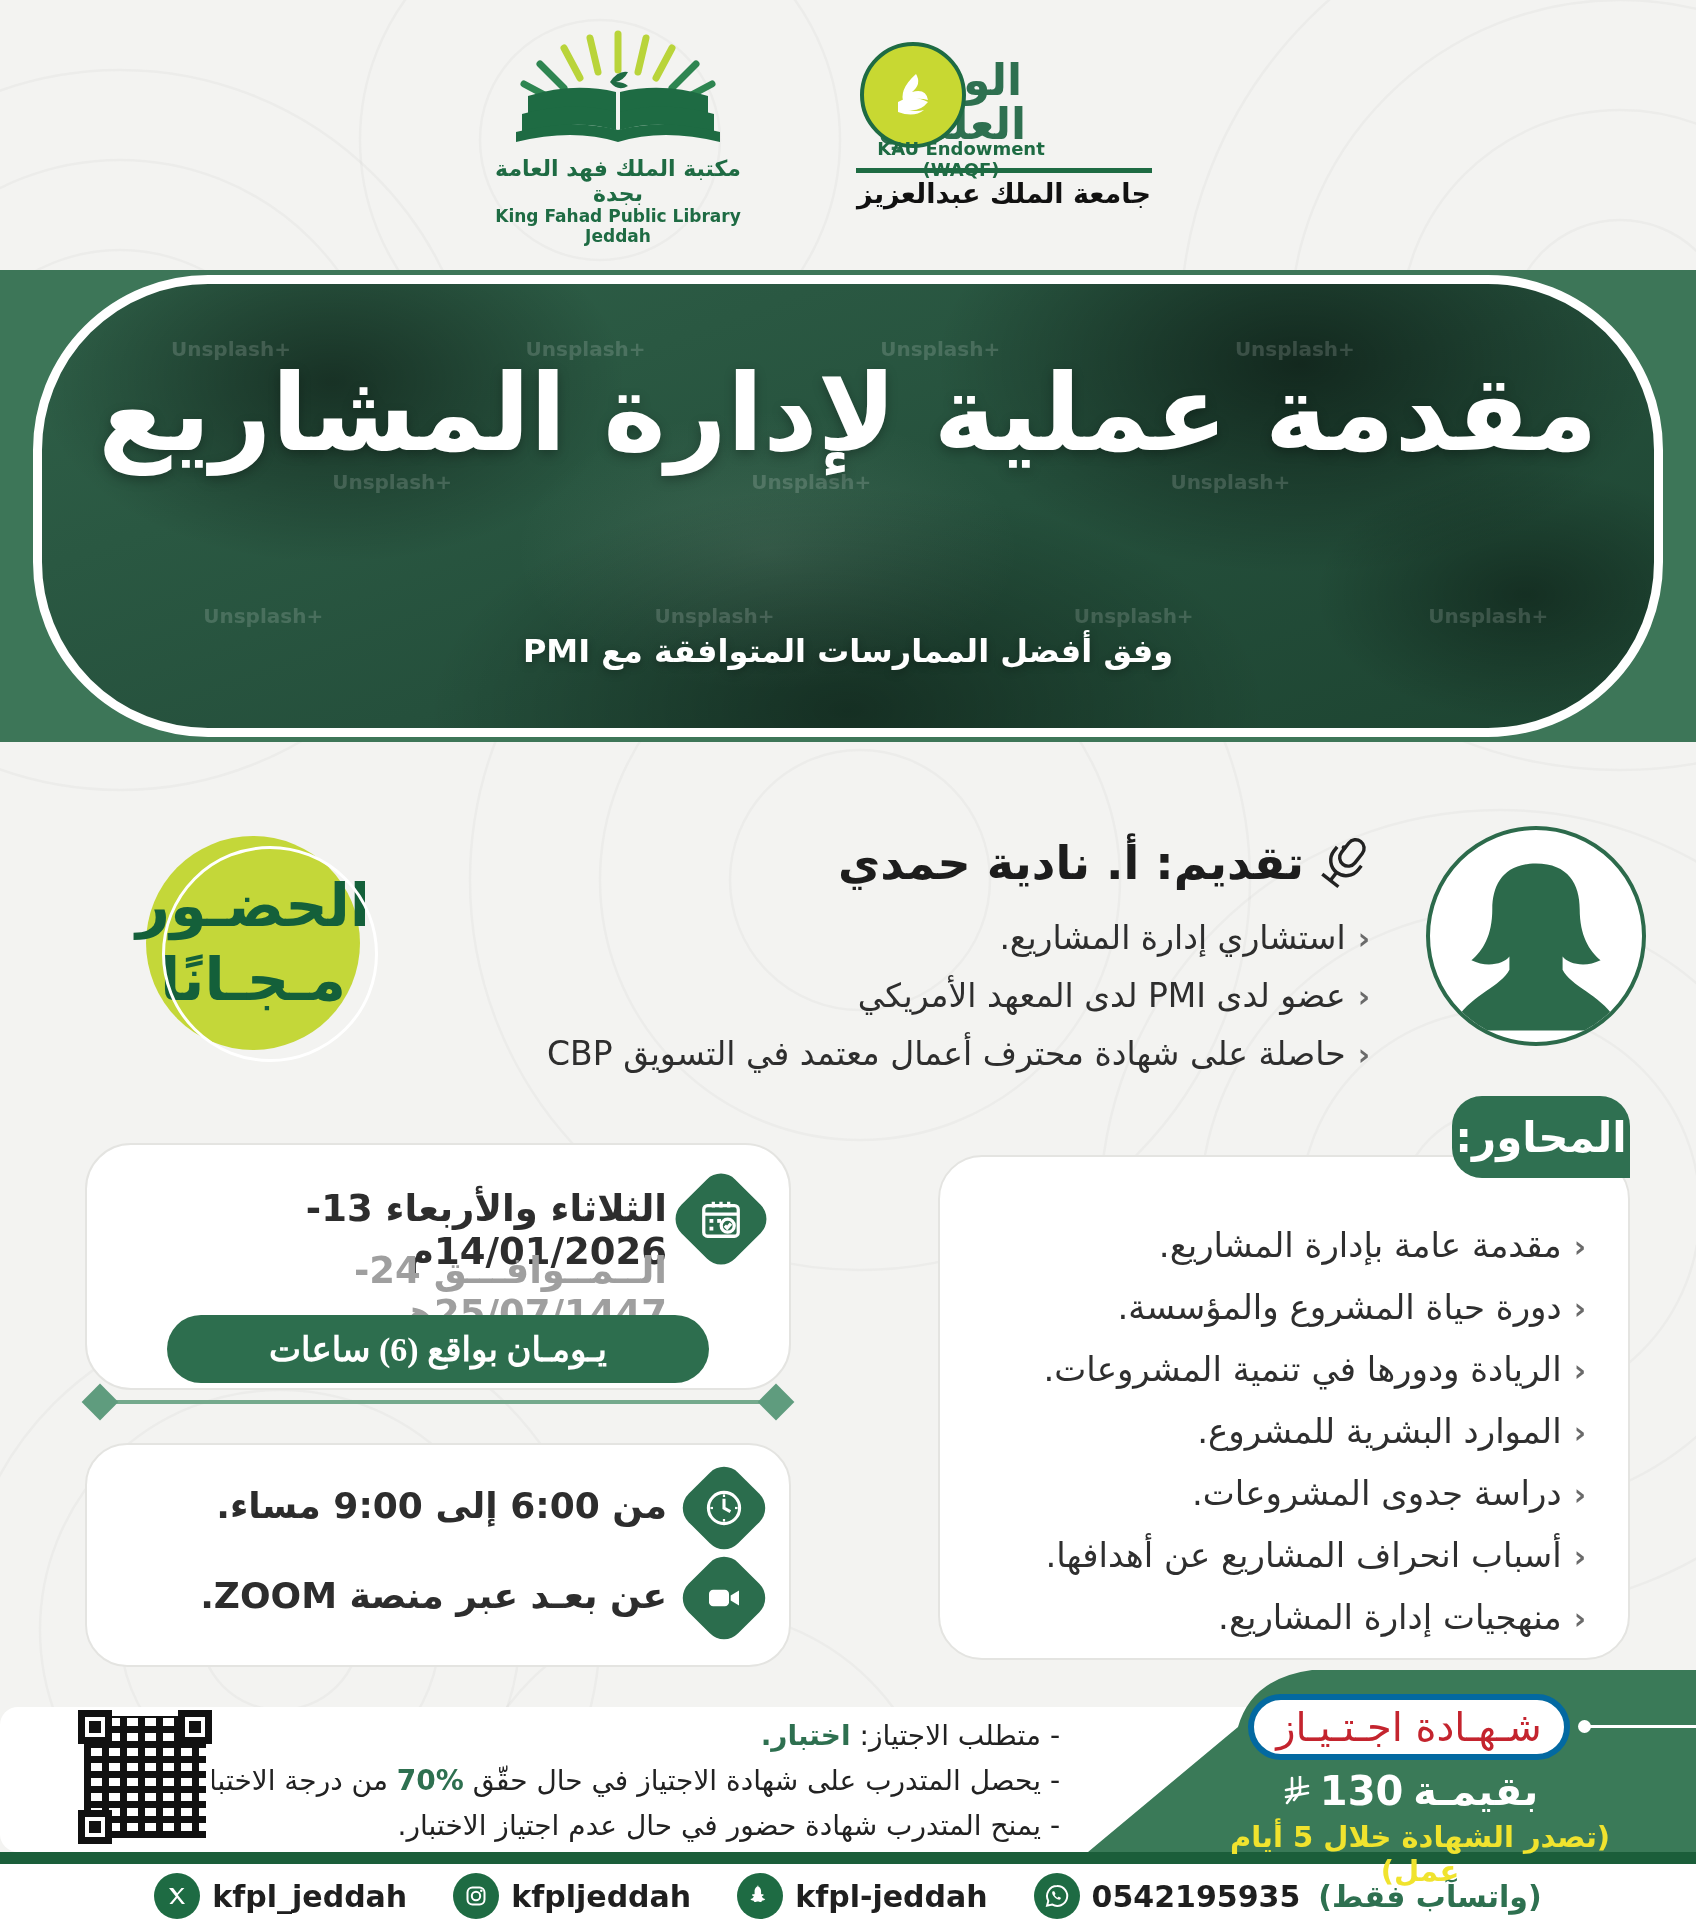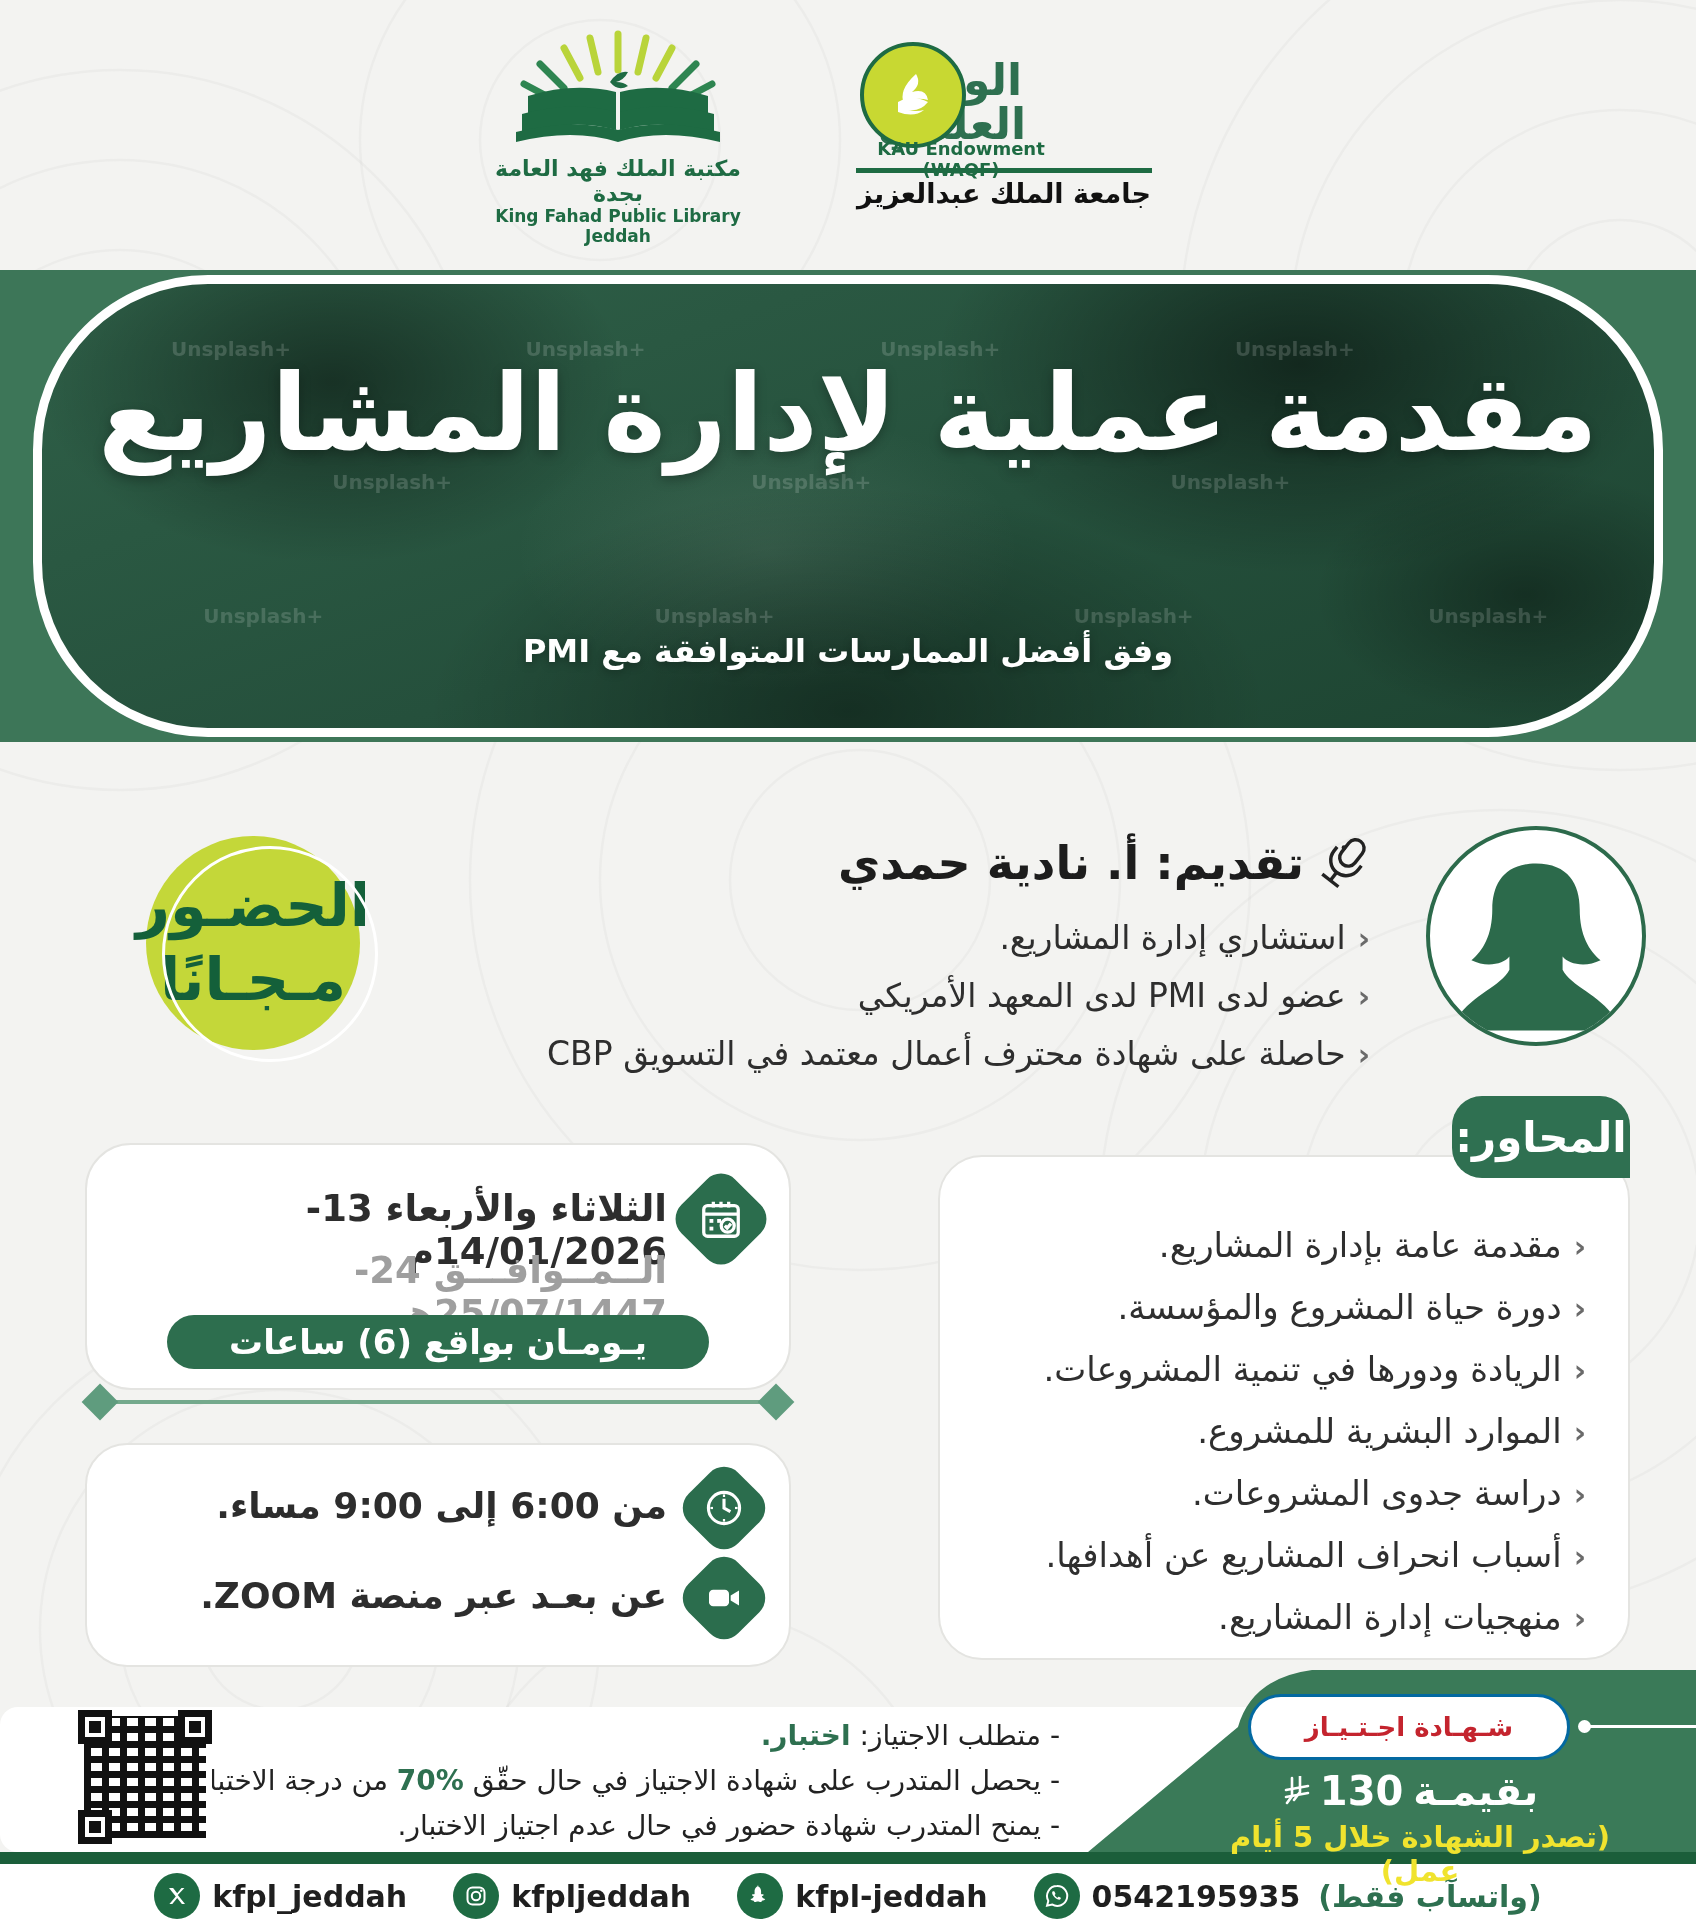--- a/index.html
+++ b/index.html
@@ -40,21 +40,21 @@
   .presenter-heading{right:326px;top:834px;display:flex;align-items:center;gap:14px;color:#1d1d1d;font-size:46px;font-weight:bold;}
   .presenter-points{right:326px;top:918px;list-style:none;margin:0;padding:0;}
   .presenter-points li{display:flex;align-items:baseline;gap:12px;font-size:33px;color:#2e2e2e;height:58px;}
   .chev{color:#6a6a6a;font-size:30px;font-weight:bold;}
 
   
   .card{background:#fff;border:2px solid #e4e4e1;box-sizing:border-box;}
   .date-card{left:85px;top:1143px;width:706px;height:247px;border-radius:46px;}
   .date-line1{position:absolute;right:122px;top:42px;font-size:37px;font-weight:bold;color:#2d2d2d;}
   .date-line2{position:absolute;right:122px;top:104px;font-size:37px;font-weight:bold;color:#9f9f9f;}
-  .duration-pill{position:absolute;left:80px;top:170px;width:542px;height:54px;background:#2d6e4e;border-radius:34px;color:#fff;font-size:34px;font-weight:bold;display:flex;align-items:center;justify-content:center;}
+  .duration-pill{position:absolute;left:80px;top:170px;width:542px;height:68px;background:#2d6e4e;border-radius:34px;color:#fff;font-size:34px;font-weight:bold;display:flex;align-items:center;justify-content:center;font-family:Liberation Serif, serif;}
   .diamond{position:absolute;background:#2b6d4d;border-radius:20px;transform:rotate(45deg);display:flex;align-items:center;justify-content:center;}
   .diamond>svg{transform:rotate(-45deg);}
   .divider{left:100px;top:1400px;width:676px;height:4px;background:#74a98c;}
   .divider::before,.divider::after{content:"";position:absolute;top:-11px;width:26px;height:26px;background:#5f9c7e;transform:rotate(45deg);}
   .divider::before{left:-13px;}
   .divider::after{right:-13px;}
   .time-card{left:85px;top:1443px;width:706px;height:224px;border-radius:42px;}
   .time-line{position:absolute;right:122px;font-size:36px;font-weight:bold;color:#2d2d2d;}
 
   .topics-card{left:938px;top:1155px;width:692px;height:505px;border-radius:44px;}
@@ -66,21 +66,21 @@
   .req-band{left:0;top:1707px;width:1696px;height:145px;background:#fff;border-radius:18px;}
   .req-text{position:absolute;right:636px;top:6px;text-align:right;font-size:28px;color:#222;line-height:45px;white-space:nowrap;}
   .hl{color:#2e7050;font-weight:bold;}
   .qr{left:78px;top:1710px;width:134px;height:134px;background:#fff;z-index:2;}
   .qr-noise{position:absolute;inset:6px;background-image:
       repeating-linear-gradient(0deg,#111 0 7px,transparent 7px 15px),
       repeating-linear-gradient(90deg,#111 0 7px,transparent 7px 18px);}
   .finder{position:absolute;width:34px;height:34px;background:#fff;border:7px solid #111;box-sizing:border-box;}
   .finder::after{content:"";position:absolute;left:4px;top:4px;width:12px;height:12px;background:#111;}
   .cert-wrap{left:1080px;top:1670px;width:616px;height:182px;z-index:3;}
-  .cert-pill{position:absolute;left:168px;top:24px;width:322px;height:66px;background:#fff;border:3px solid #0369a1;border-radius:36px;box-sizing:border-box;color:#c4242e;font-size:26px;font-weight:bold;display:flex;align-items:center;justify-content:center;}
+  .cert-pill{position:absolute;left:168px;top:24px;width:322px;height:66px;background:#fff;border:6px solid #0369a1;border-radius:36px;box-sizing:border-box;color:#c4242e;font-size:40px;font-weight:normal;display:flex;align-items:center;justify-content:center;}
   .cert-dot{position:absolute;left:498px;top:50px;width:13px;height:13px;border-radius:50%;background:#fff;}
   .cert-line{position:absolute;left:510px;top:55px;width:106px;height:3px;background:#fff;}
   .cert-price{position:absolute;left:170px;top:98px;width:322px;display:flex;align-items:center;justify-content:center;gap:10px;color:#fff;font-size:40px;font-weight:bold;}
   .cert-note{position:absolute;left:110px;top:150px;width:460px;text-align:center;color:#f0e32e;font-size:29px;font-weight:bold;}
   .strip{left:0;top:1852px;width:1696px;height:12px;background:#1b5e3a;}
   .footer{left:0;top:1864px;width:1696px;height:64px;background:#fff;display:flex;align-items:center;justify-content:center;gap:46px;direction:ltr;}
   .soc{display:flex;align-items:center;gap:12px;font-size:30px;font-weight:bold;color:#1f1f1f;}
   .soc .circle{width:46px;height:46px;border-radius:50%;background:#1e6b43;display:flex;align-items:center;justify-content:center;flex:none;}
   .wa-note{color:#2e7050;margin-left:6px;}
 </style>

